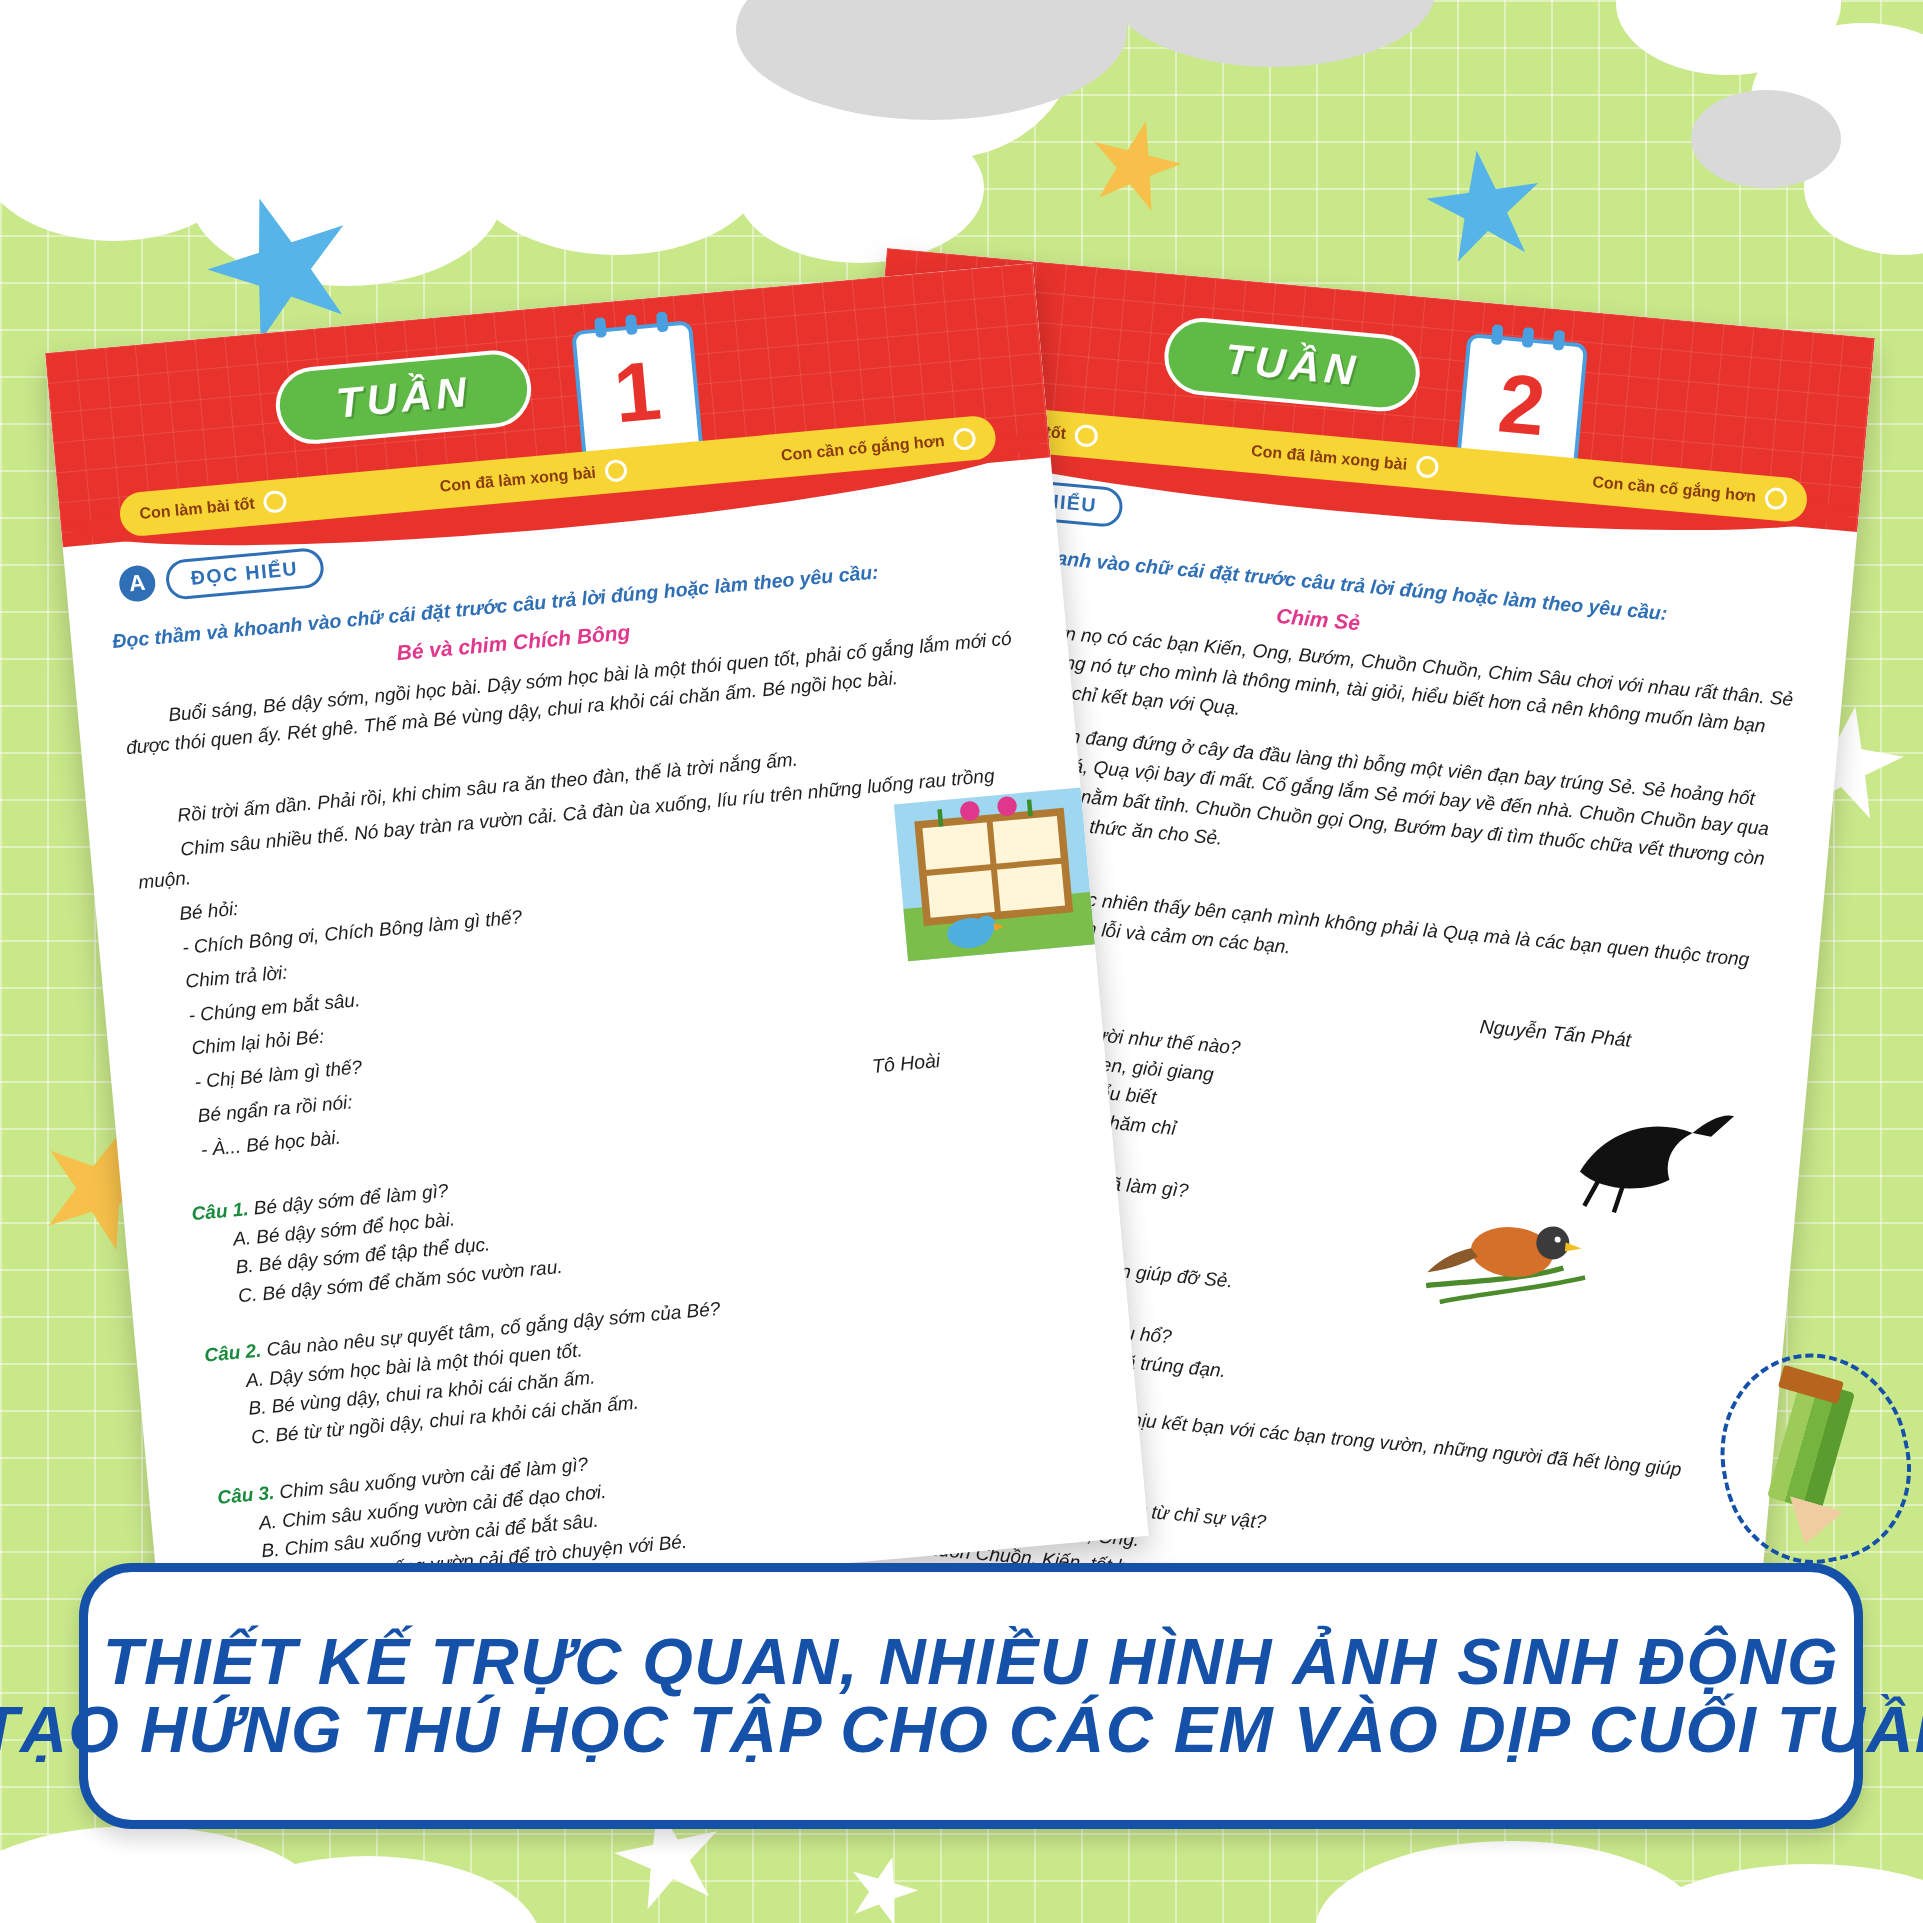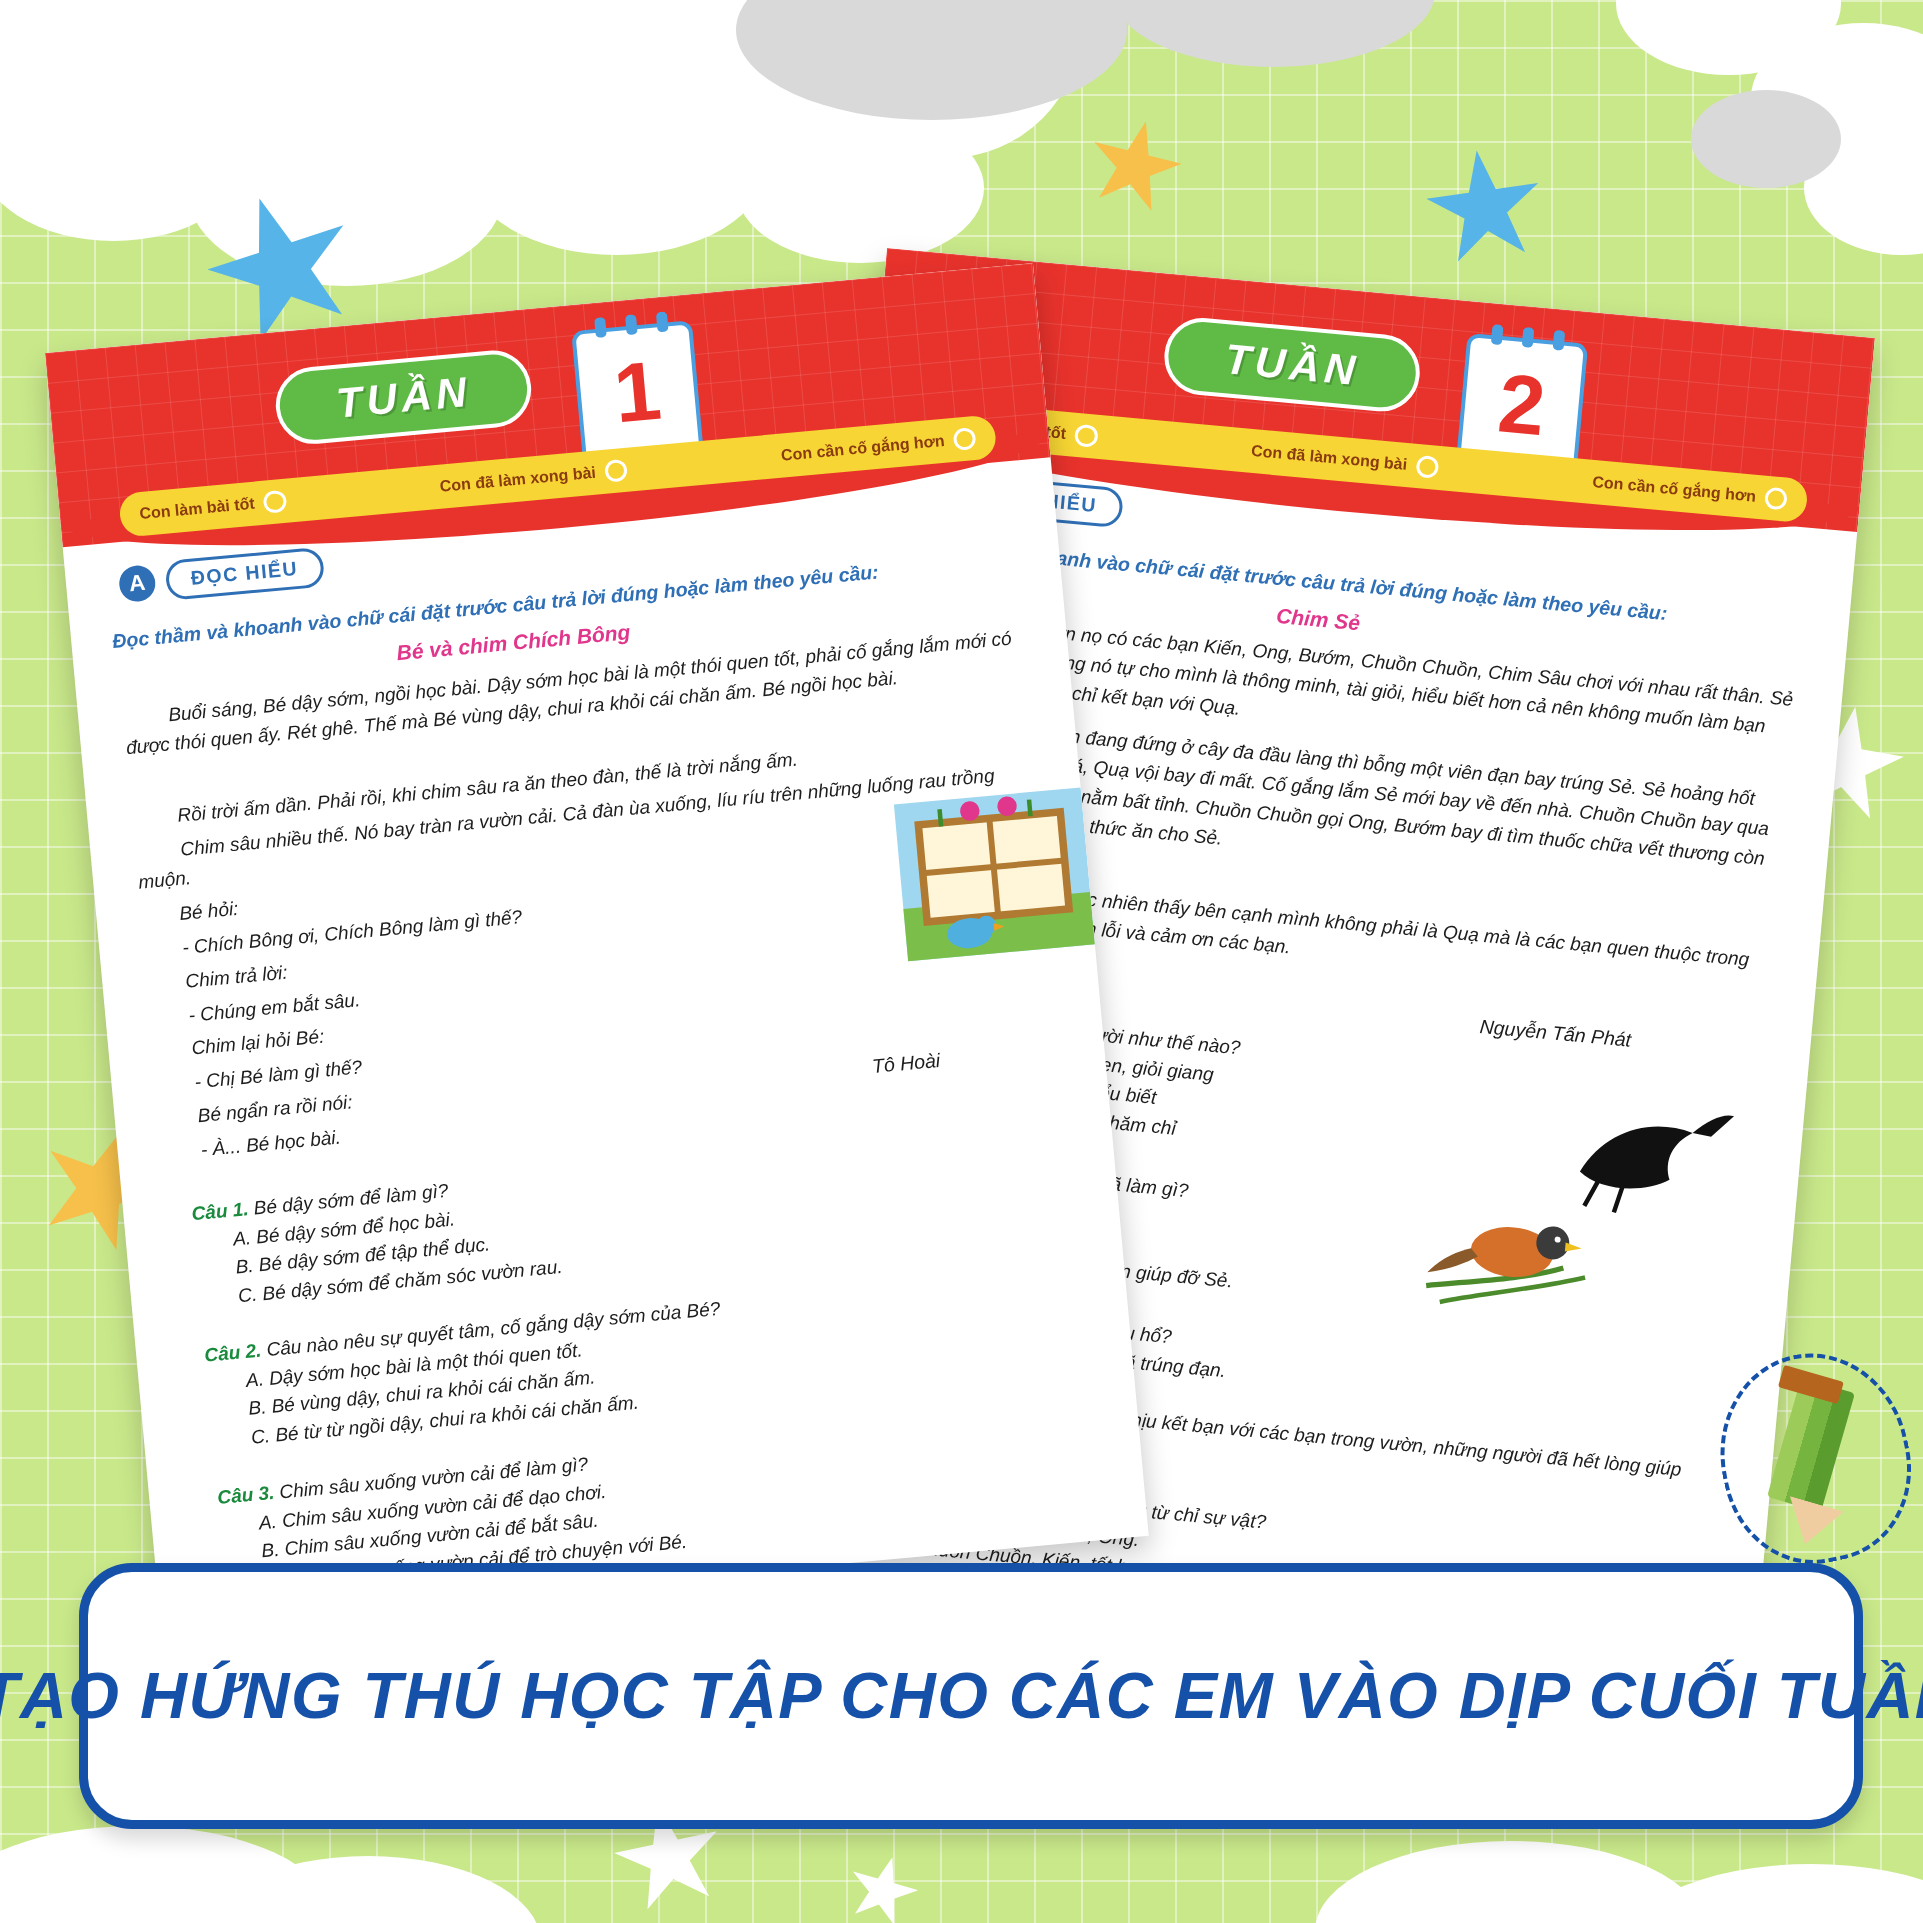--- a/index.html
+++ b/index.html
@@ -528,16 +528,17 @@
   </div>
 
   <div class="pencil-wrap">
     <div class="pencil-dash"></div>
     <div class="pencil-body"></div>
     <div class="pencil-band"></div>
     <div class="pencil-tip"></div>
   </div>
 
   <div class="banner">
+    <div class="banner-line l1">THIẾT KẾ TRỰC QUAN, NHIỀU HÌNH ẢNH SINH ĐỘNG</div>
     <div class="banner-line l2">TẠO HỨNG THÚ HỌC TẬP CHO CÁC EM VÀO DỊP CUỐI TUẦN</div>
   </div>
 </div>
 
 
 </body></html>

